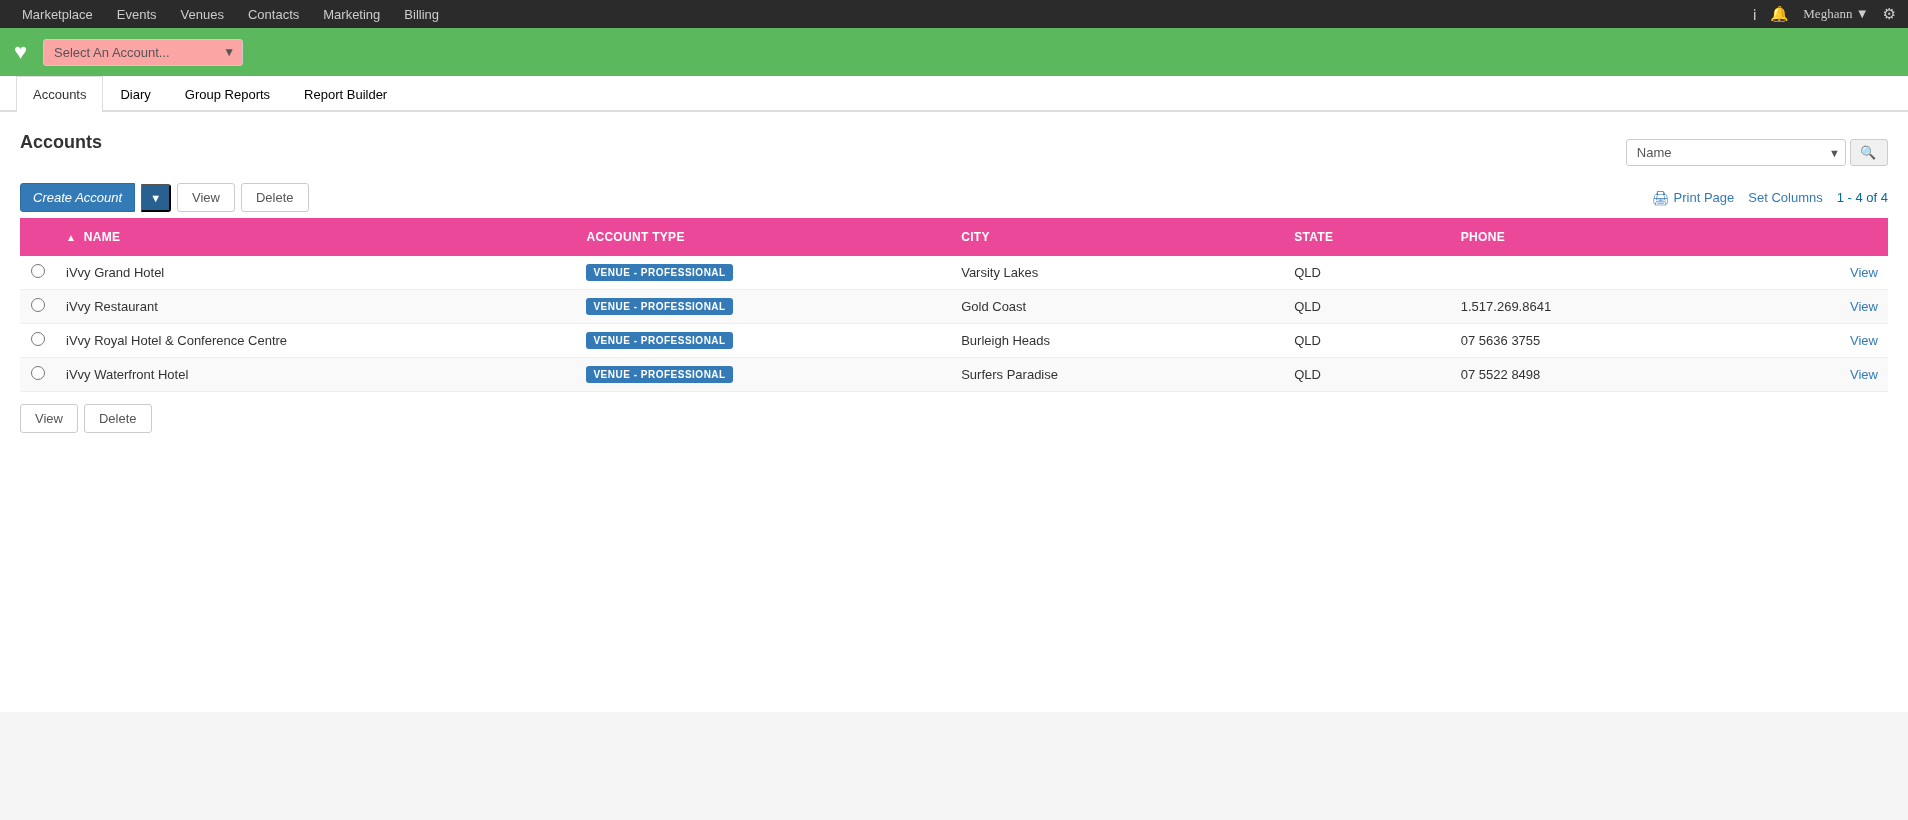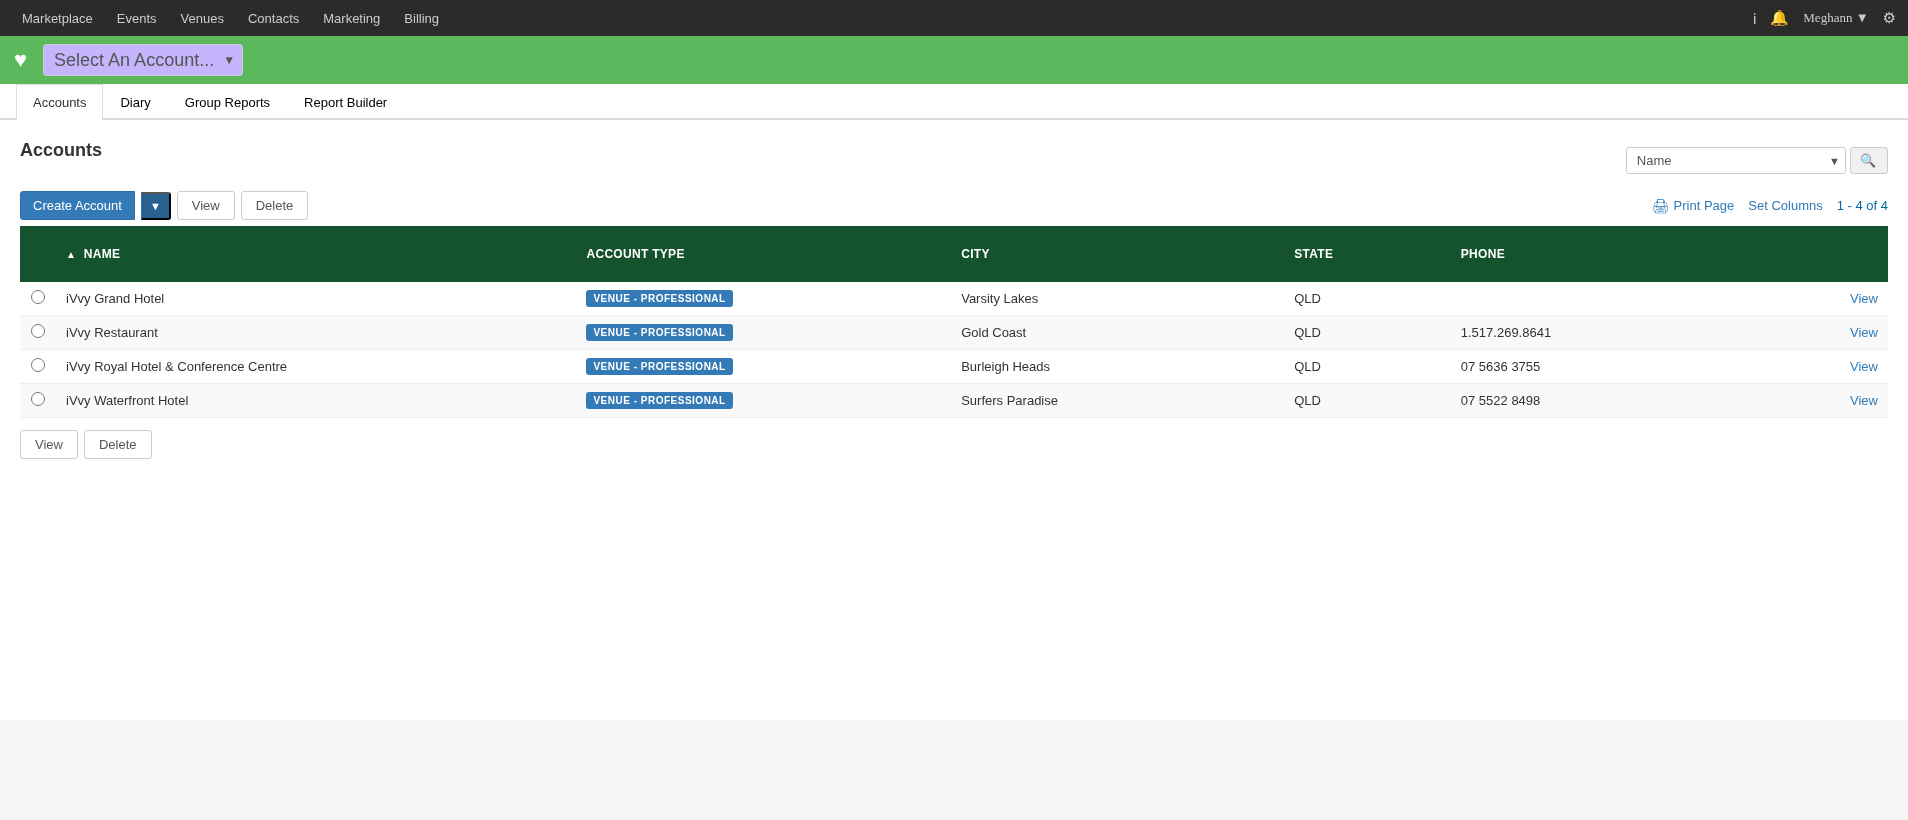--- a/index.html
+++ b/index.html
@@ -4,21 +4,21 @@
   <style>
     * { box-sizing: border-box; margin: 0; padding: 0; }
     body { font-family: Arial, sans-serif; font-size: 13px; background: #f5f5f5; color: #333; }
 
     
     .top-nav {
       background: #2b2b2b;
       display: flex;
       align-items: center;
       justify-content: space-between;
-      height: 36px;
+      height: 28px;
       padding: 0 12px;
     }
     .top-nav-left { display: flex; align-items: center; gap: 4px; }
     .top-nav-left a {
       color: #ccc;
       text-decoration: none;
       font-size: 13px;
       padding: 0 10px;
       height: 36px;
       display: flex;
@@ -50,25 +50,25 @@
       font-size: 22px;
       font-weight: bold;
       margin-right: 6px;
     }
     .account-select-wrapper {
       position: relative;
       display: inline-block;
     }
     .account-select {
       appearance: none;
-      background: #c4b5fd;
+      background: #fca5a5;
       border: 1px solid #ccc;
       border-radius: 3px;
       padding: 5px 24px 5px 10px;
-      font-size: 18px;
+      font-size: 13px;
       min-width: 200px;
       cursor: pointer;
       color: #555;
     }
     .account-select-arrow {
       position: absolute;
       right: 8px;
       top: 50%;
       transform: translateY(-50%);
       pointer-events: none;
@@ -198,20 +198,21 @@
       border-left: 1px solid #2e6da4;
       padding: 6px 8px;
       cursor: pointer;
       border-radius: 0 3px 3px 0;
       color: white;
       font-size: 11px;
     }
     .btn-primary-main {
       border-radius: 3px 0 0 3px;
       padding: 6px 12px;
+      font-style: italic;
     }
     .btn-secondary {
       background: white;
       color: #555;
       border: 1px solid #ccc;
       border-radius: 3px;
       padding: 6px 14px;
       font-size: 13px;
       cursor: pointer;
     }
@@ -227,24 +228,24 @@
     }
     .record-count { color: #0369a1; font-size: 13px; }
 
     
     .data-table {
       width: 100%;
       border-collapse: collapse;
       margin-top: 2px;
     }
     .data-table th {
-      background: #14532d;
+      background: #ec4899;
       color: white;
       text-align: left;
-      padding: 21px 10px;
+      padding: 12px 10px;
       font-size: 12px;
       font-weight: bold;
       letter-spacing: 0.3px;
       cursor: pointer;
     }
     .sort-arrow { margin-right: 4px; font-size: 10px; }
     .data-table td {
       padding: 8px 10px;
       border-bottom: 1px solid #eee;
       font-size: 13px;

